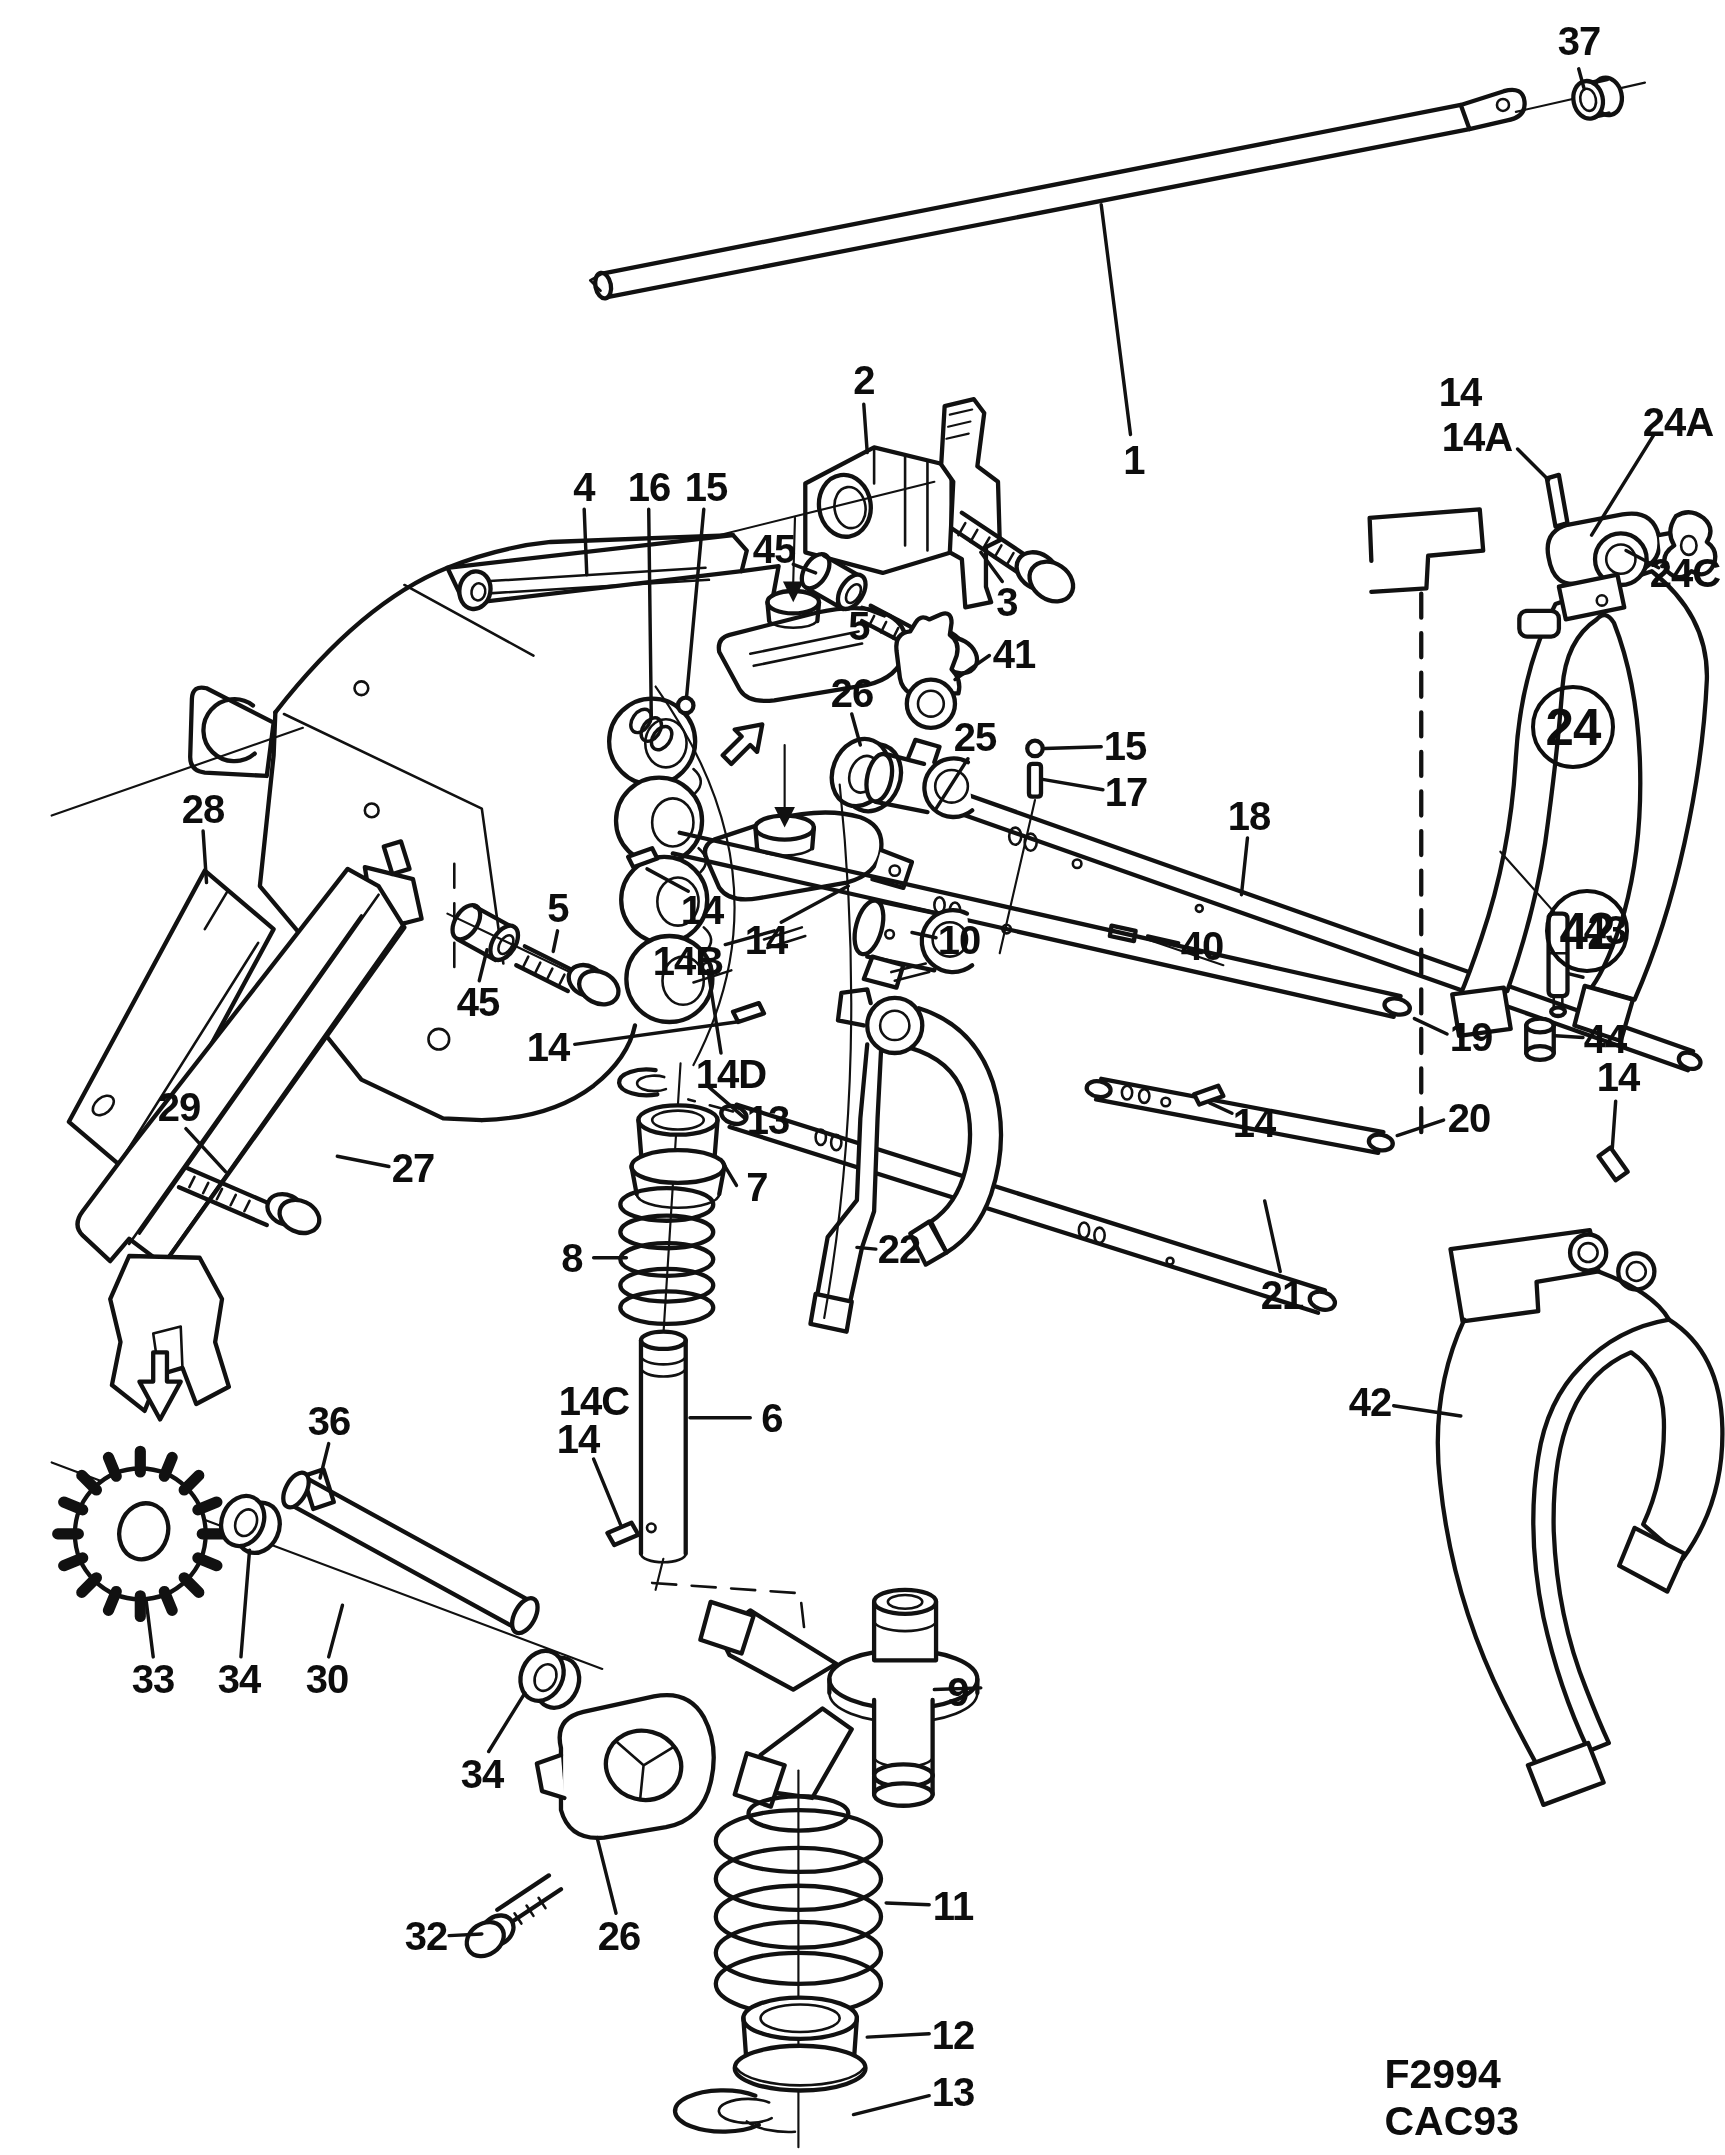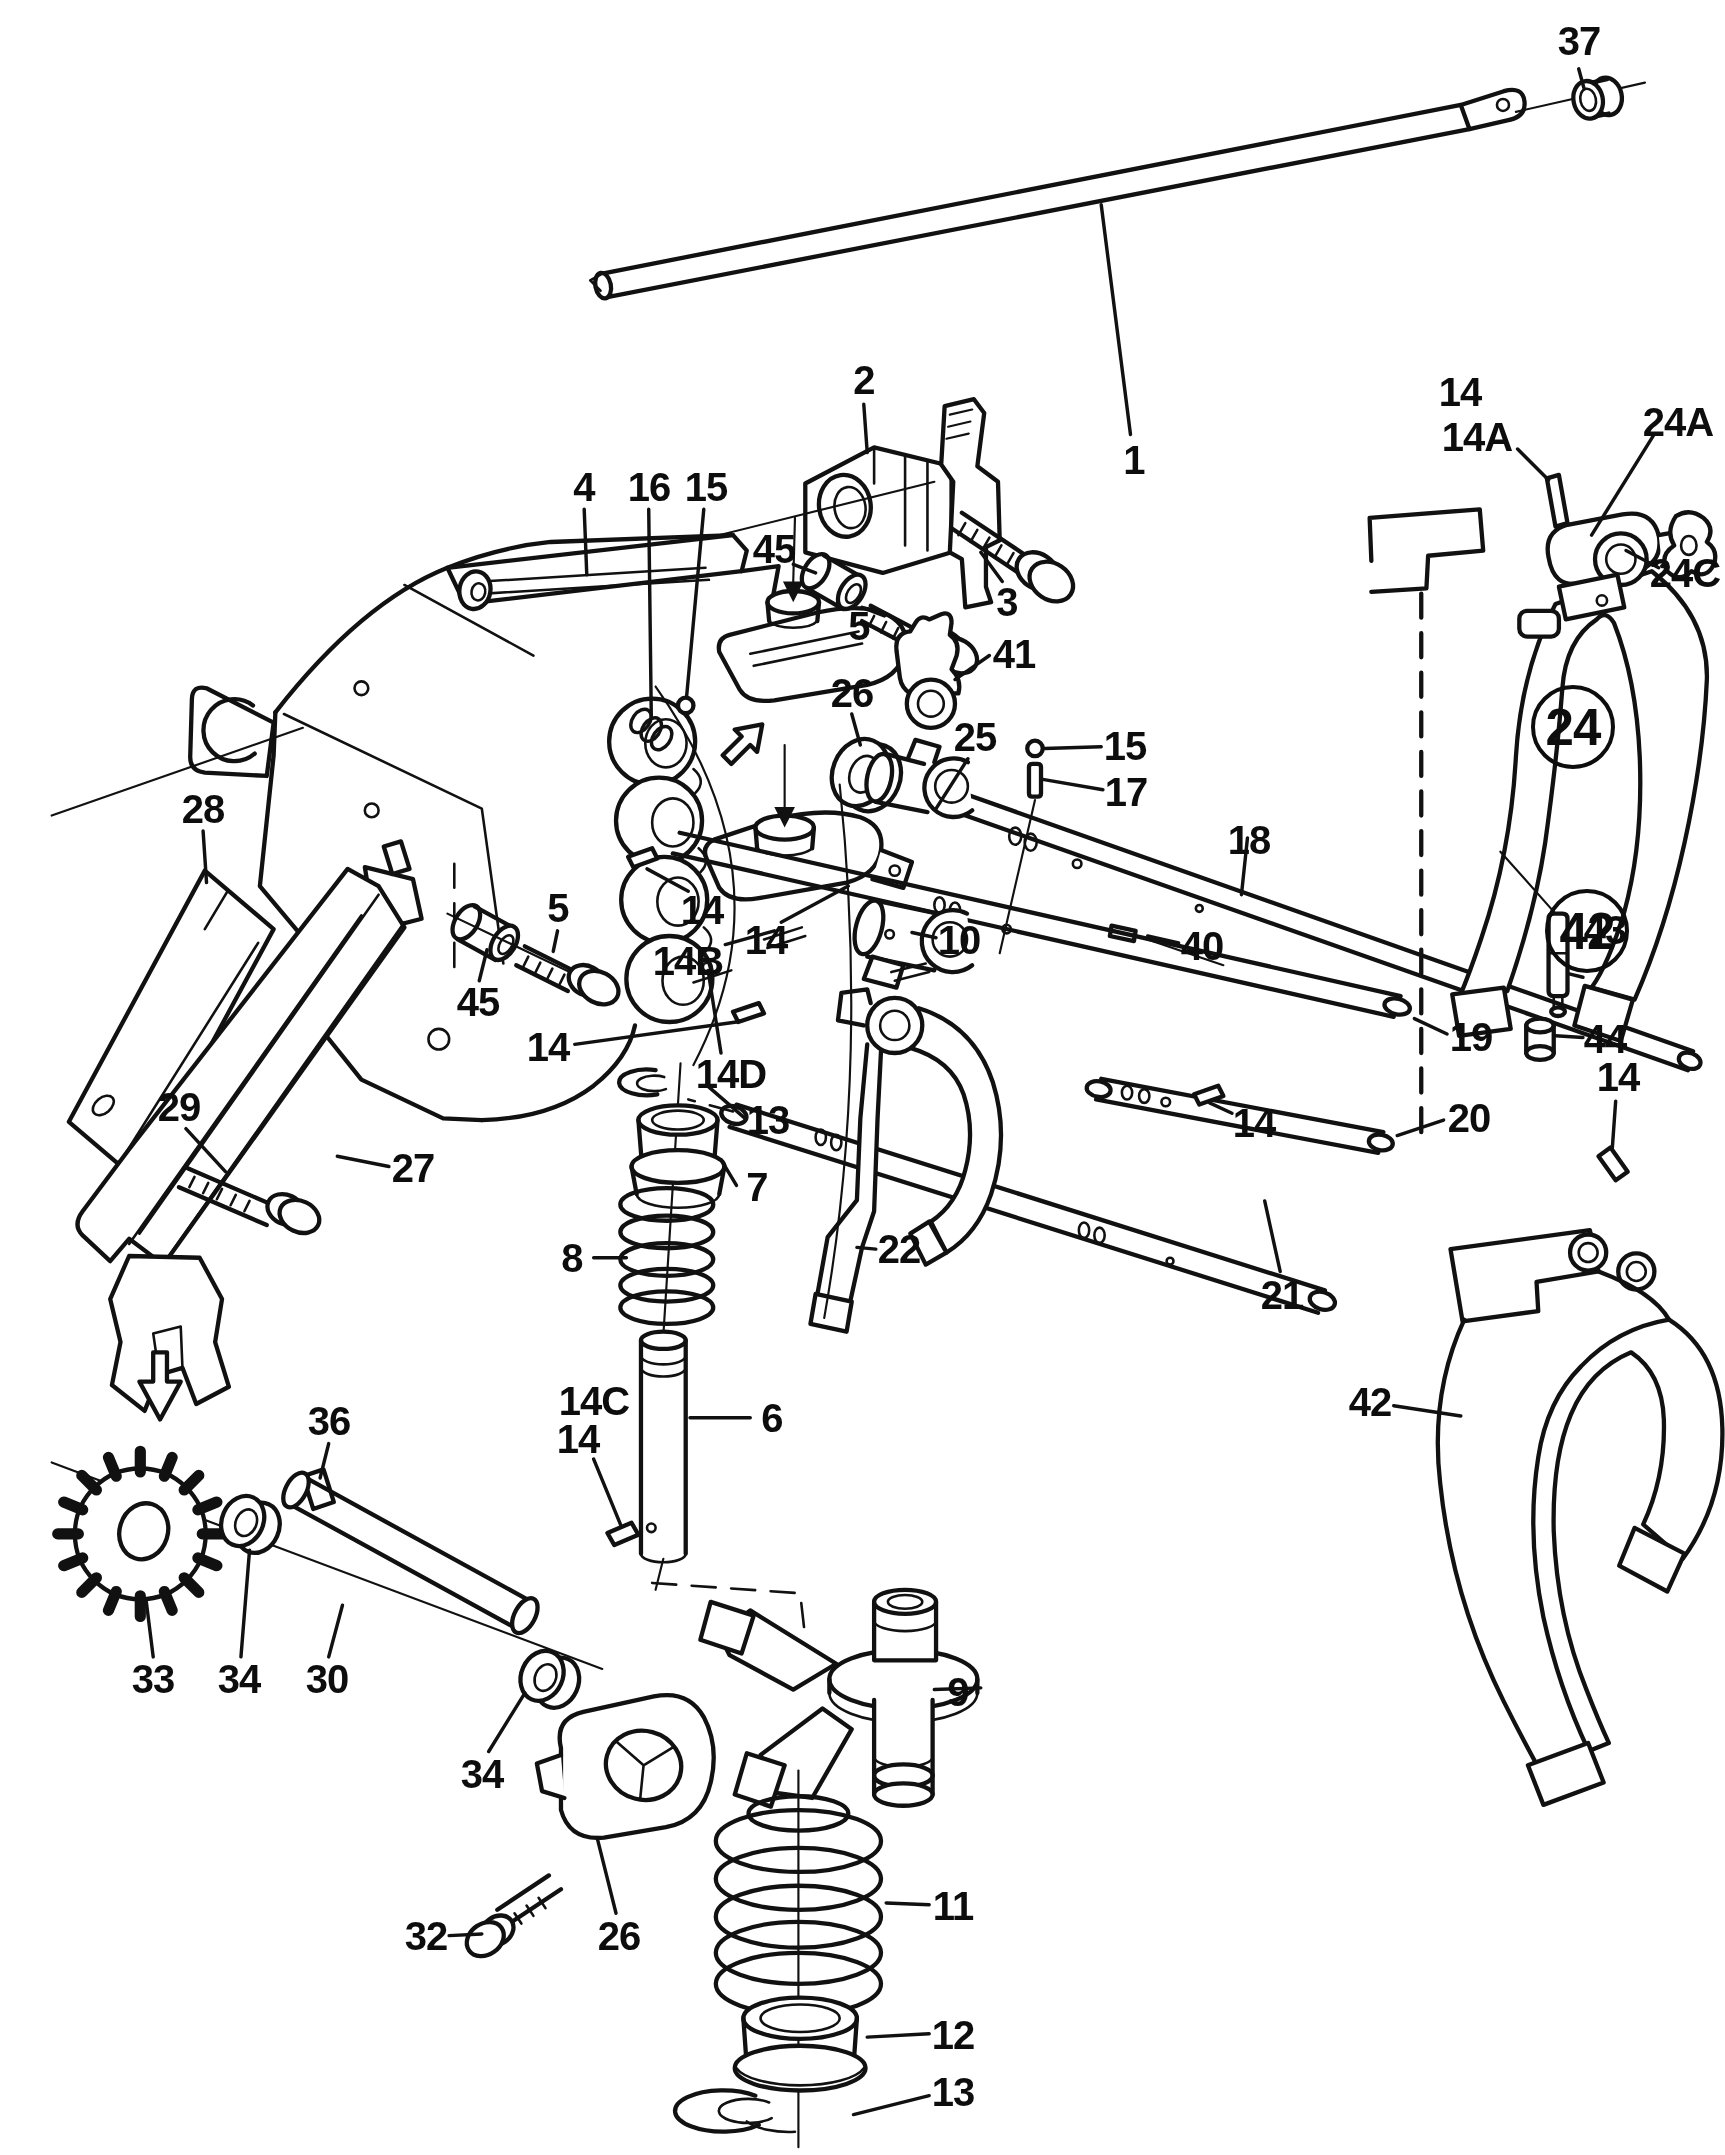--- a/index.html
+++ b/index.html
@@ -496,21 +496,21 @@
       <div class="callout" style="left: 584px; top: 487px;">4</div>
       <div class="callout" style="left: 649px; top: 487px;">16</div>
       <div class="callout" style="left: 706px; top: 487px;">15</div>
       <div class="callout" style="left: 774px; top: 549px;">45</div>
       <div class="callout" style="left: 859px; top: 626px;">5</div>
       <div class="callout" style="left: 1014px; top: 654px;">41</div>
       <div class="callout" style="left: 852px; top: 693px;">26</div>
       <div class="callout" style="left: 975px; top: 737px;">25</div>
       <div class="callout" style="left: 1125px; top: 746px;">15</div>
       <div class="callout" style="left: 1126px; top: 792px;">17</div>
-      <div class="callout" style="left: 1249px; top: 816px; margin-top: 24px;">18</div>
+      <div class="callout" style="left: 1249px; top: 816px;">18</div>
       <div class="callout" style="left: 1460px; top: 392px;">14</div>
       <div class="callout" style="left: 1477px; top: 437px;">14A</div>
       <div class="callout" style="left: 1678px; top: 422px;">24A</div>
       <div class="callout" style="left: 1685px; top: 573px;">24C</div>
       <div class="callout circled" style="left: 1573px; top: 727px;">24</div>
       <div class="callout" style="left: 203px; top: 809px;">28</div>
       <div class="callout" style="left: 179px; top: 1107px;">29</div>
       <div class="callout" style="left: 413px; top: 1168px;">27</div>
       <div class="callout" style="left: 558px; top: 908px;">5</div>
       <div class="callout" style="left: 478px; top: 1002px;">45</div>
@@ -543,15 +543,16 @@
       <div class="callout" style="left: 327px; top: 1679px;">30</div>
       <div class="callout" style="left: 482px; top: 1774px;">34</div>
       <div class="callout" style="left: 426px; top: 1936px;">32</div>
       <div class="callout" style="left: 619px; top: 1936px;">26</div>
       <div class="callout" style="left: 958px; top: 1692px;">9</div>
       <div class="callout" style="left: 953px; top: 1906px;">11</div>
       <div class="callout" style="left: 953px; top: 2035px;">12</div>
       <div class="callout" style="left: 953px; top: 2092px;">13</div>
     </div>
 
+<div id="footer-code" style="left:1498px;top:2098px;">F2994 CAC93</div>
 
 </div>
 
 
 </body></html>

